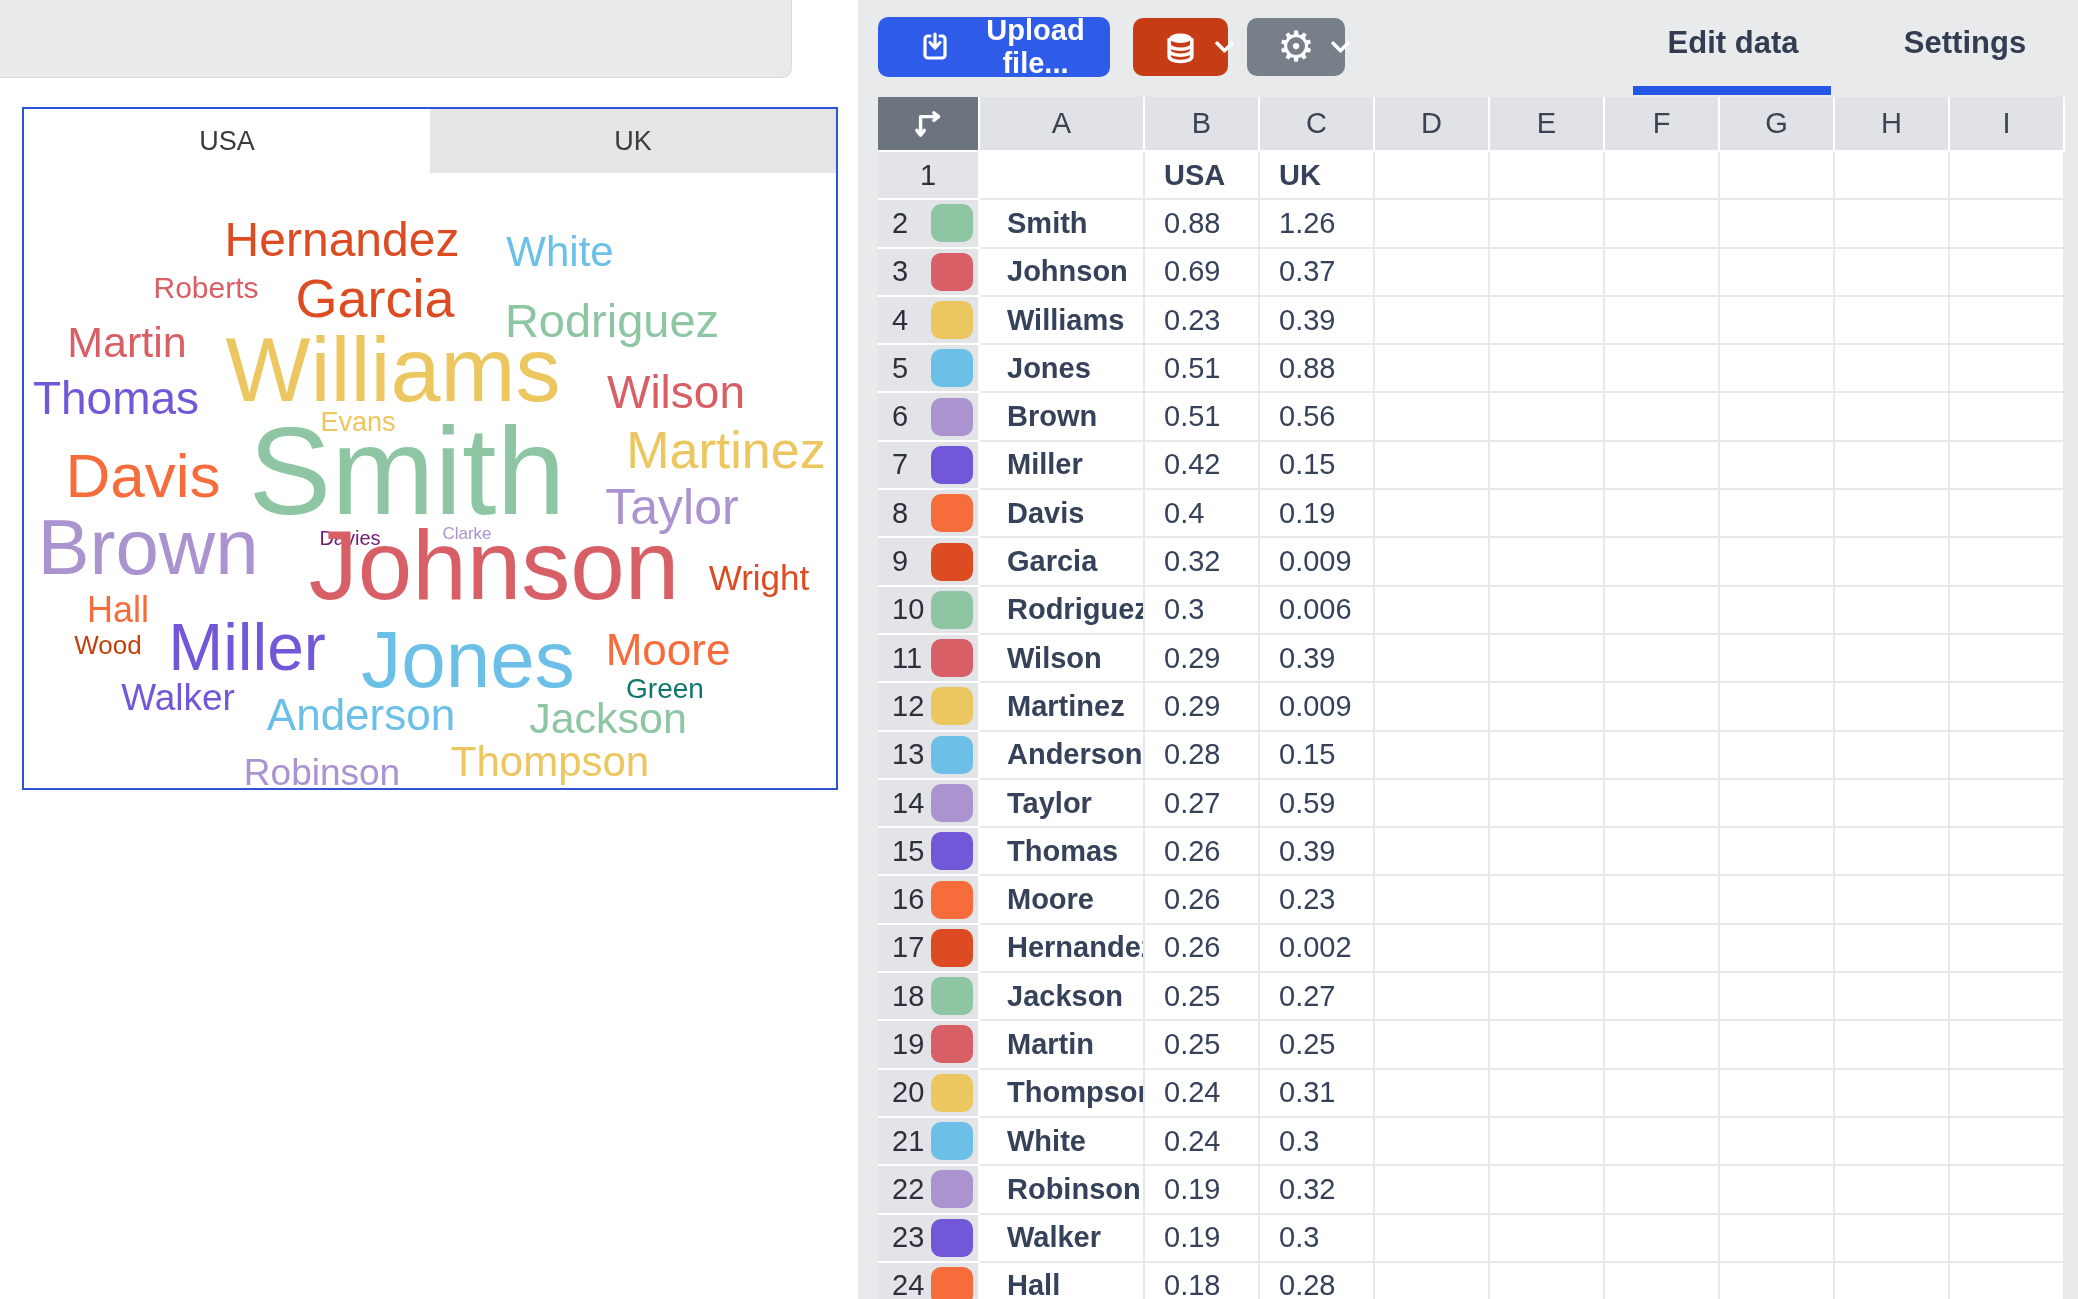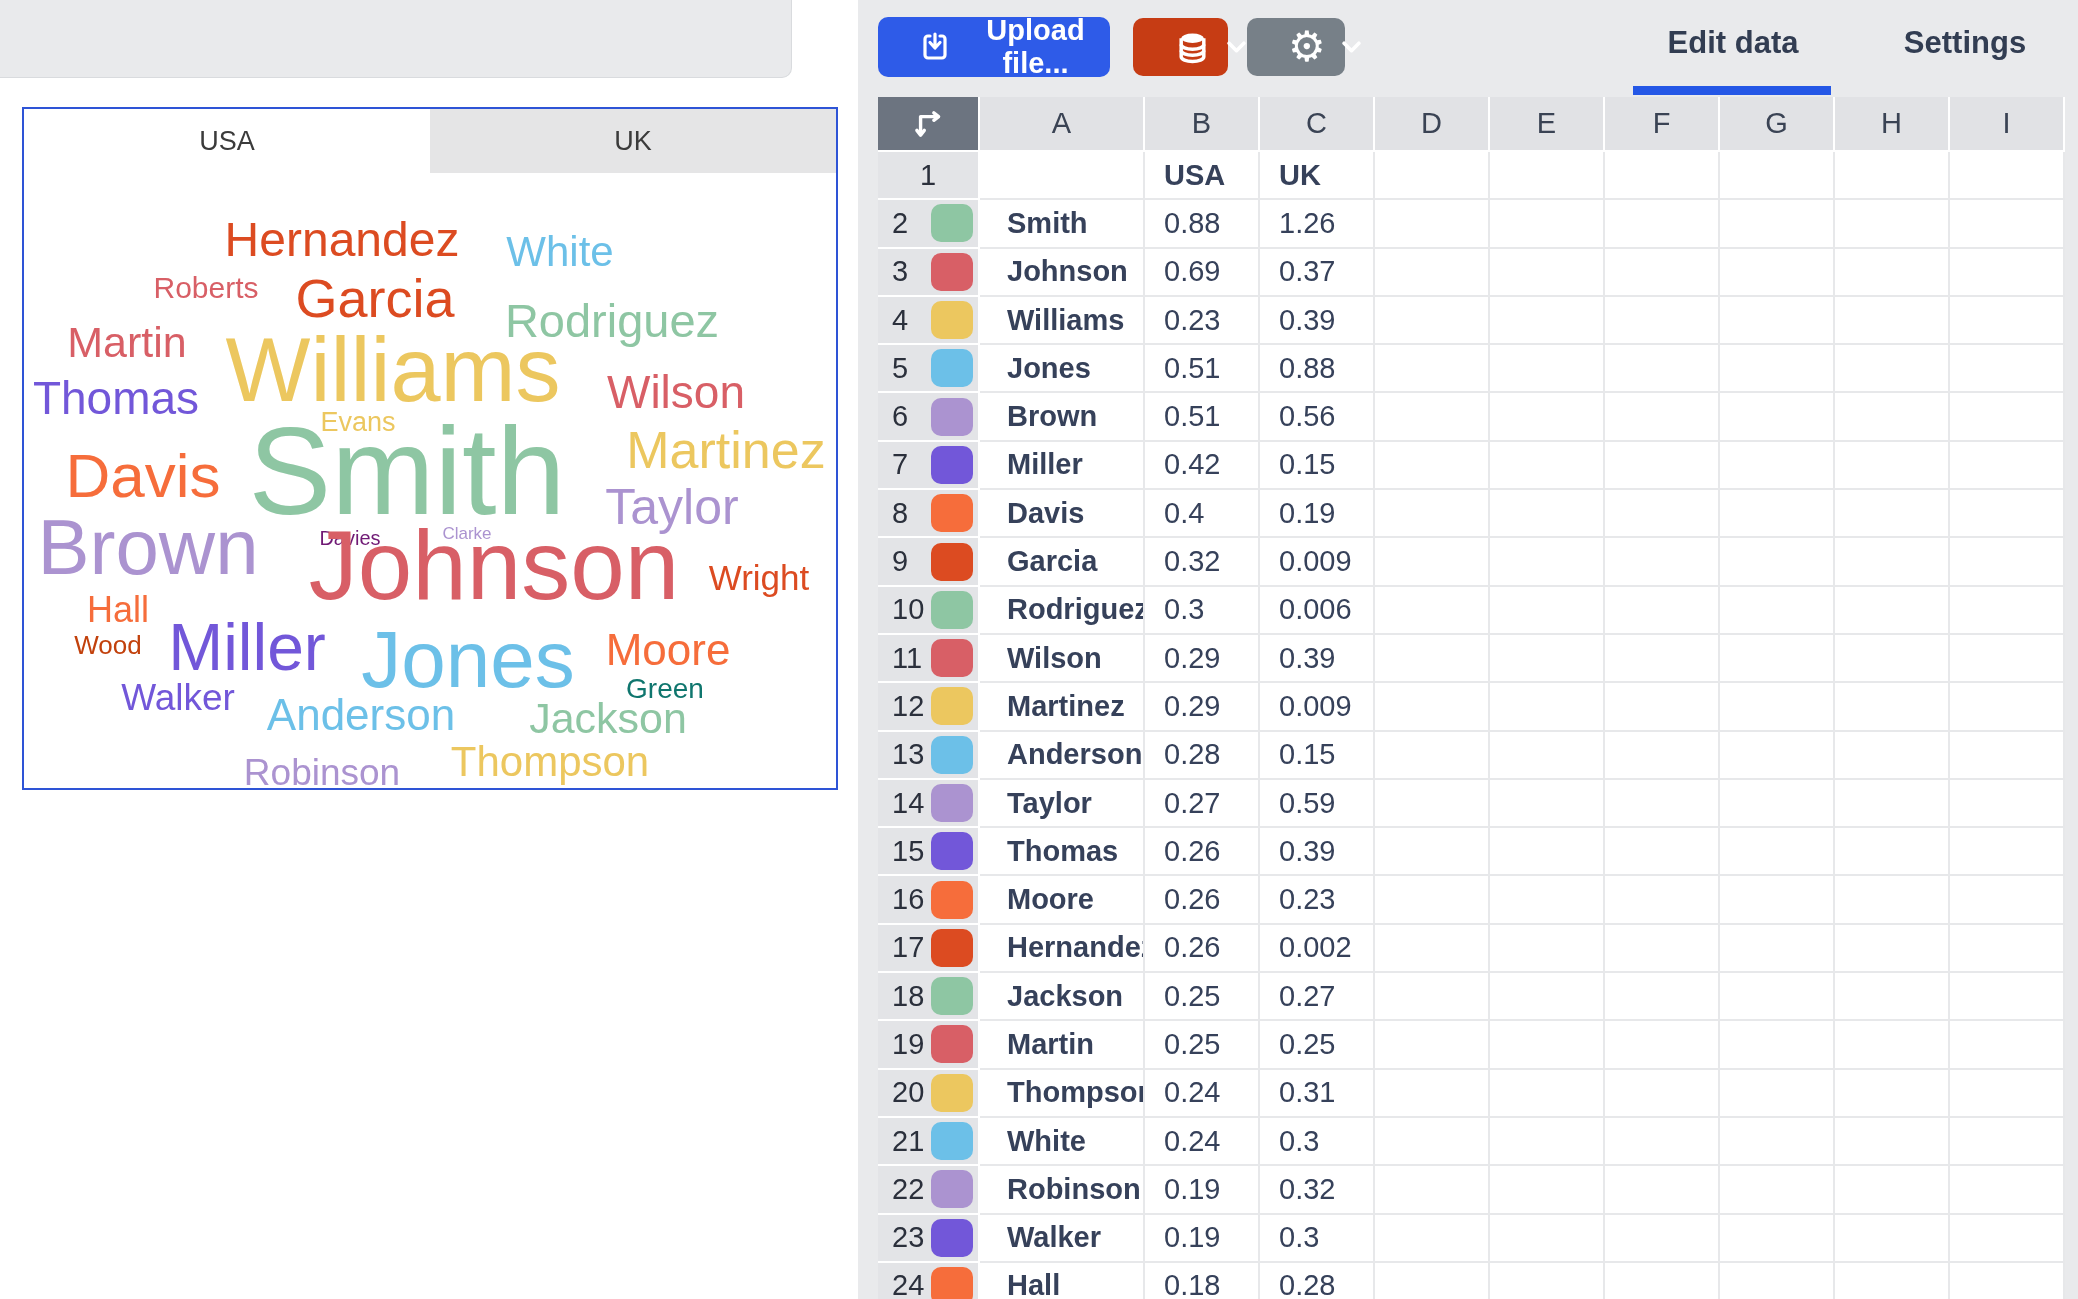--- a/index.html
+++ b/index.html
@@ -12,21 +12,21 @@
   #chart-frame{left:22px;top:107px;width:816px;height:683px;background:#fff;
     border:2px solid #2e54d6;box-sizing:border-box;}
   #chart-tabs{position:absolute;left:0;top:0;right:0;height:64px;display:flex;}
   .ptab{flex:1;display:flex;align-items:center;justify-content:center;font-size:27px;color:#3b3b3b;cursor:pointer;}
   .ptab.active{background:#ffffff;}
   .ptab.inactive{background:#e5e5e6;}
   #cloud{position:absolute;left:0;top:64px;right:0;bottom:0;overflow:hidden;background:#fff;}
   .cword{position:absolute;transform:translate(-50%,-50%);white-space:nowrap;line-height:1;}
   
   #right-panel{left:858px;top:0;width:1220px;height:1299px;background:#e9eaec;}
-  .toolbtn{position:absolute;display:flex;align-items:center;justify-content:flex-start;gap:16px;
+  .toolbtn{position:absolute;display:flex;align-items:center;justify-content:center;gap:16px;
     border:none;border-radius:10px;cursor:pointer;padding-left:41px;}
   #upload-btn{left:878px;top:17px;width:232px;height:60px;background:#2e5be8;color:#fff;
     font-weight:700;font-size:29px;font-family:inherit;}
   #db-btn{left:1133px;top:18px;width:95px;height:58px;background:#c63c14;}
   #gear-btn{left:1247px;top:18px;width:98px;height:58px;background:#778088;color:#fff;}
   #gear-btn .gear-glyph{font-size:42px;line-height:1;}
   .navtab{position:absolute;top:0;height:86px;display:flex;align-items:center;justify-content:center;
     font-size:31px;font-weight:700;color:#323d52;cursor:pointer;}
   #tab-editdata{left:1608px;width:250px;}
   #tab-settings{left:1850px;width:230px;}

